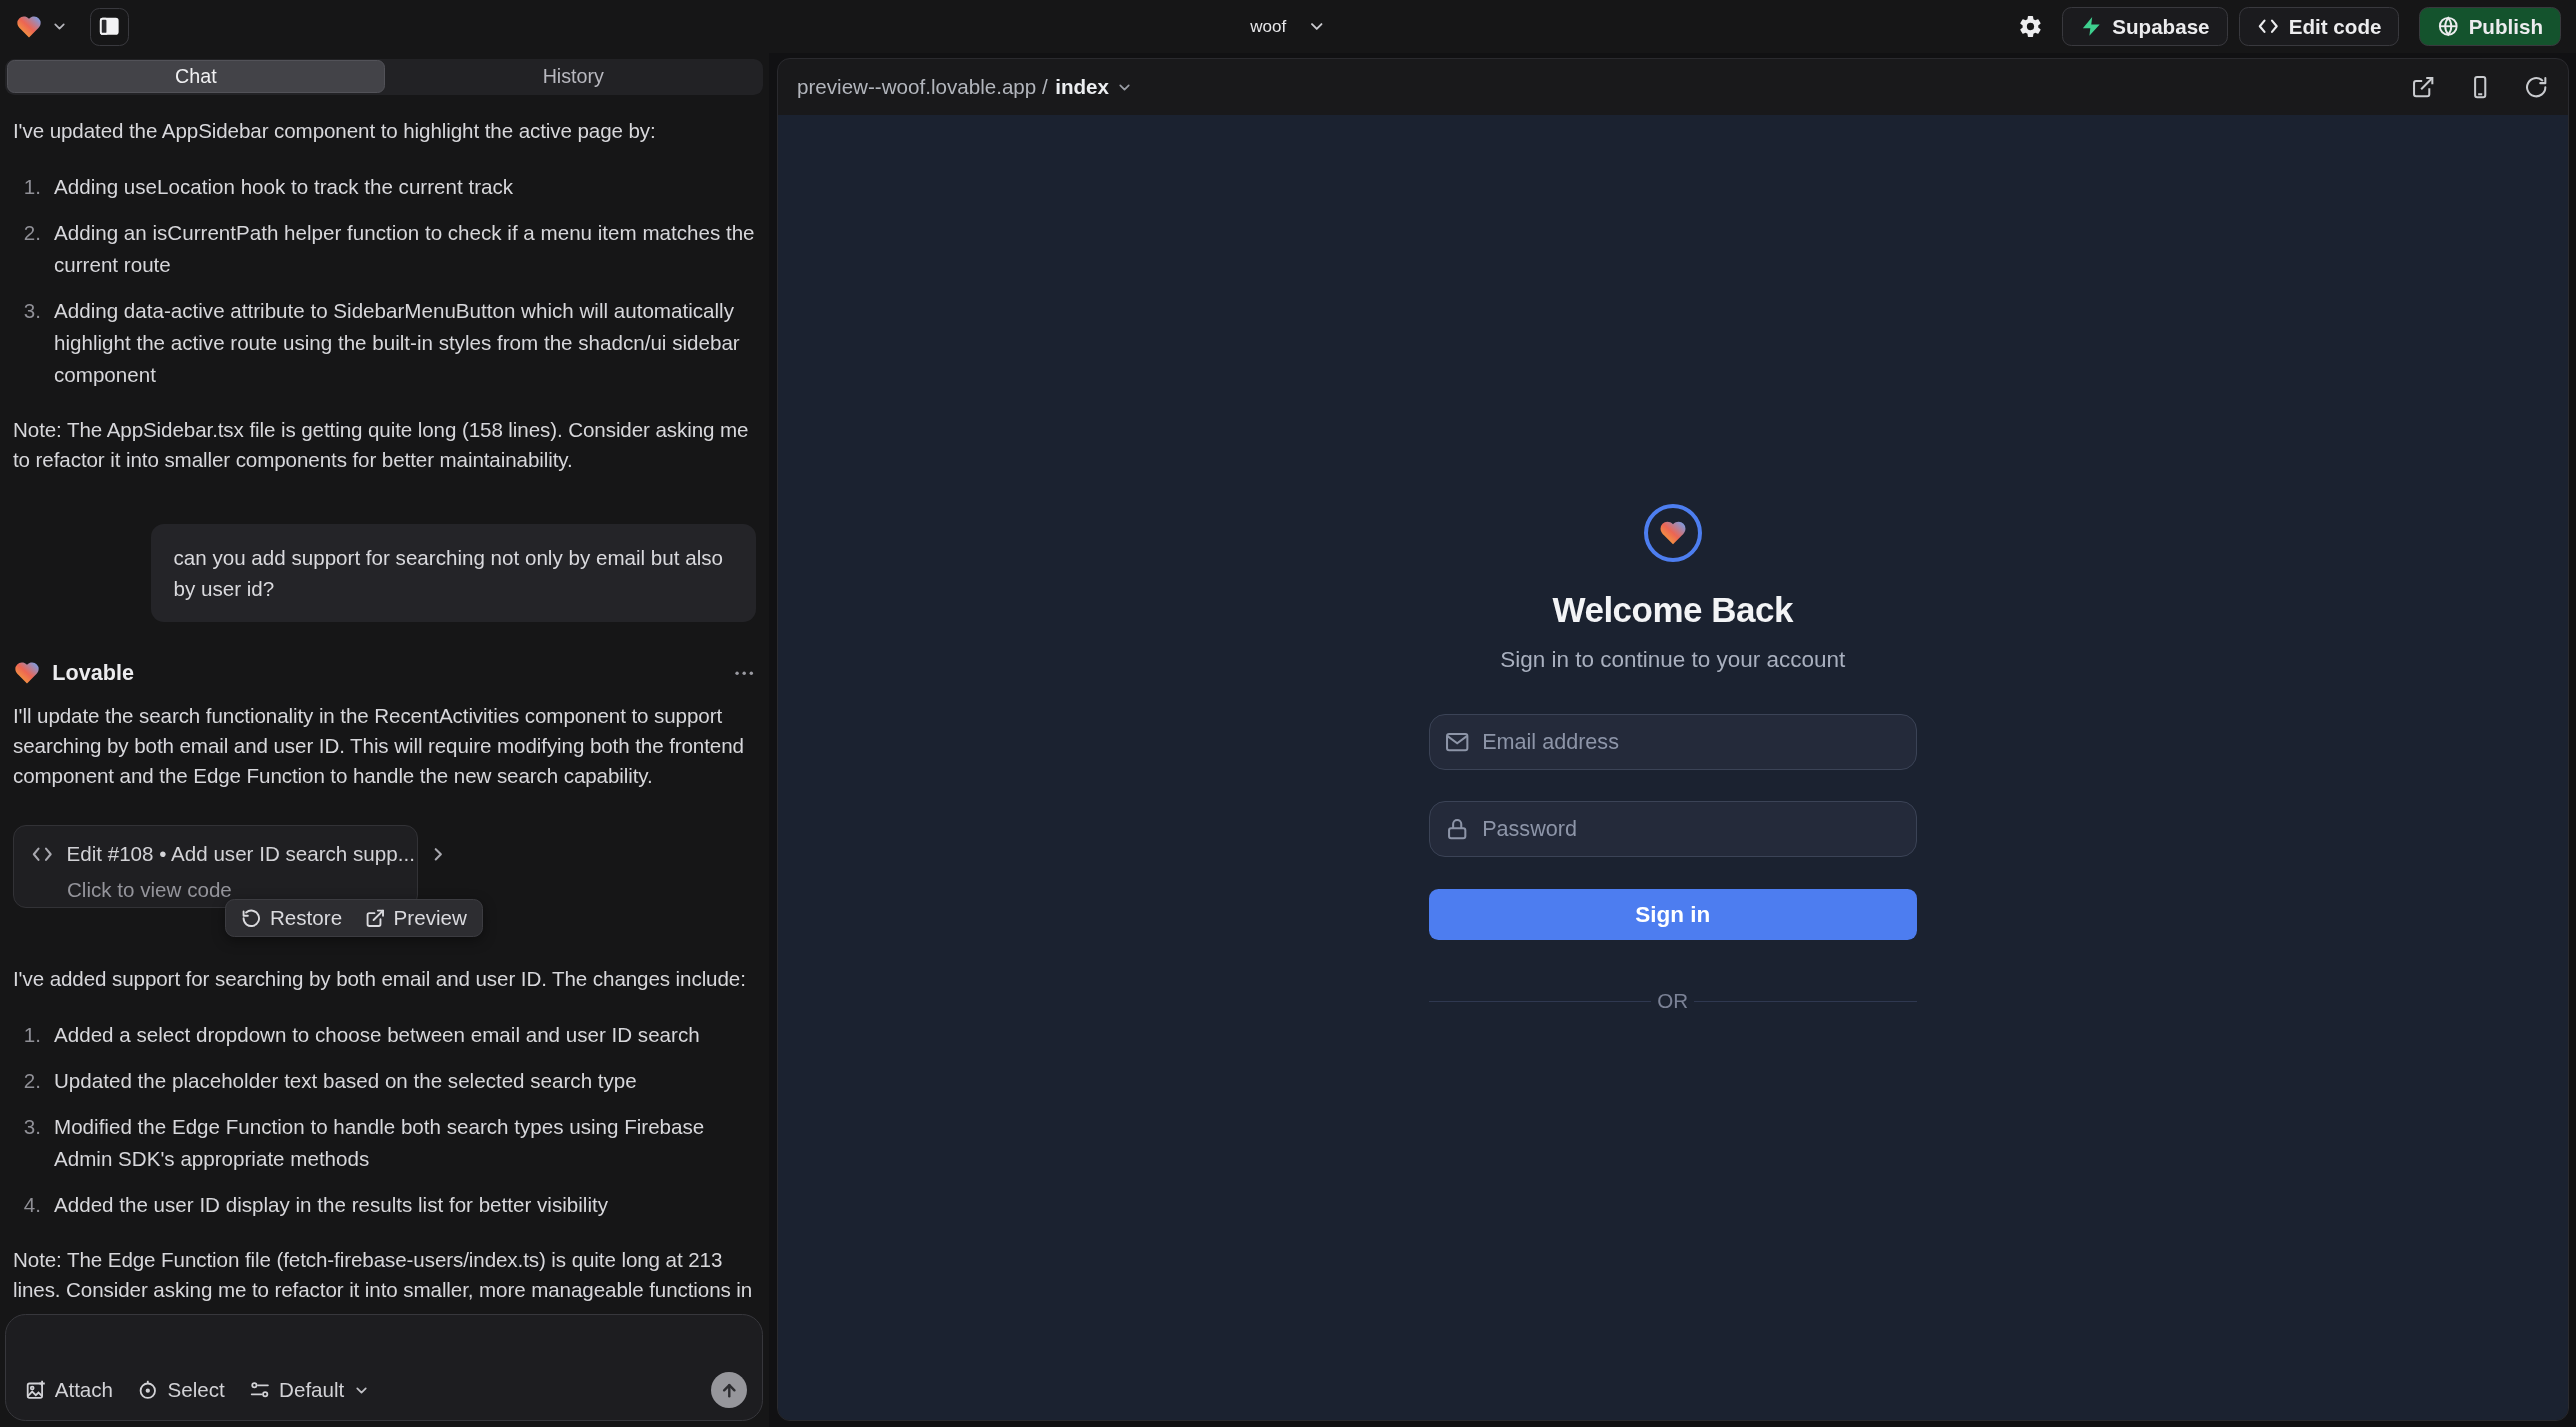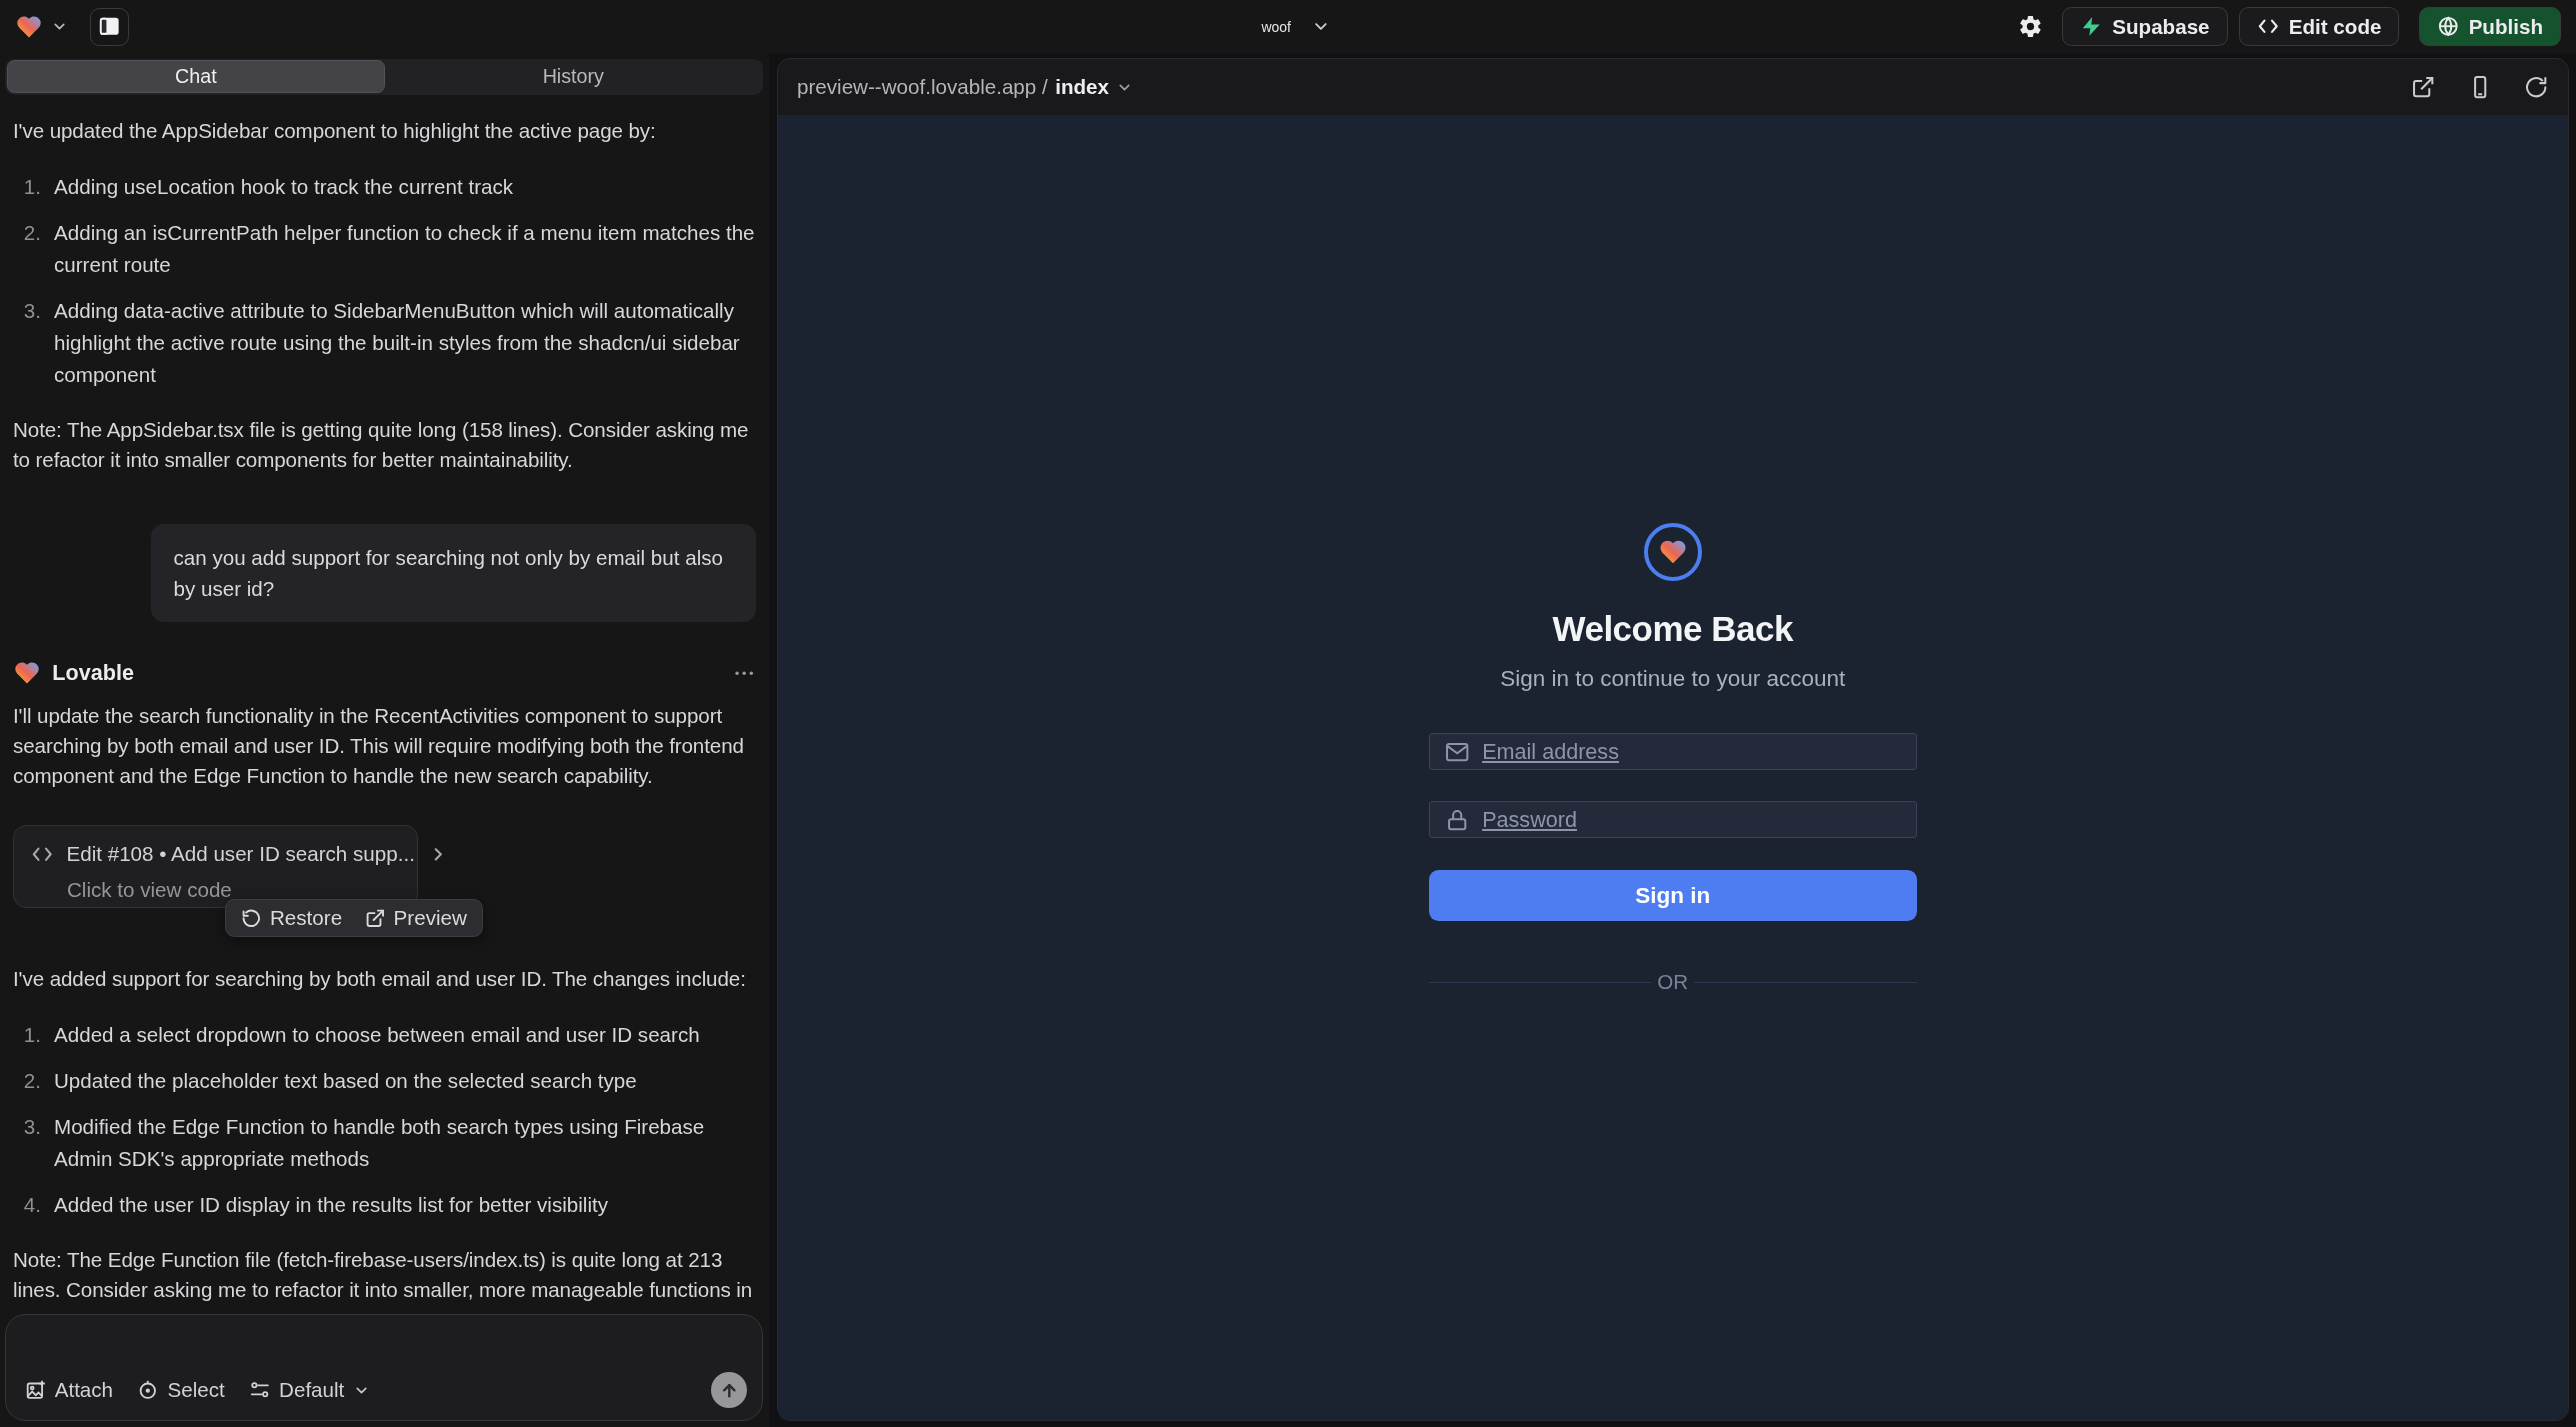--- a/index.html
+++ b/index.html
@@ -8,21 +8,21 @@
   .app { position:relative; width:2576px; height:1428px; }
 
   
   .topbar { position:absolute; left:0; top:0; right:0; height:53px; background:#161617;
     display:flex; align-items:center; padding:0 15px; color:#e8e8ea; }
   .topbar-left { display:flex; align-items:center; gap:9.4px; }
   .logo-btn { display:flex; align-items:center; gap:7.5px; cursor:pointer; }
   .toggle-btn { width:39px; height:38px; border:0.9px solid #39393e; border-radius:9.4px;
     display:flex; align-items:center; justify-content:center; margin-left:13px; background:transparent; }
   .topbar-center { position:absolute; left:50%; transform:translateX(-50%); display:flex;
-    align-items:center; gap:20.6px; font-size:14px; color:#e6e6e9;margin-left:8px; }
+    align-items:center; gap:20.6px; font-size:17px; color:#e6e6e9; }
   .topbar-right { margin-left:auto; display:flex; align-items:center; gap:11.3px; }
   .icon-btn { width:41px; height:38px; display:flex; align-items:center; justify-content:center;
     border-radius:9.4px; background:transparent; border:none; color:#ededef; }
   .pill-btn { height:39px; display:flex; align-items:center; gap:9.4px; padding:0 17px;
     border:0.9px solid #39393e; border-radius:9.4px; background:#1b1b1e; color:#ececee;
     font-size:20.6px; font-weight:600; }
   .pill-btn.publish { background:#14532d;margin-left:8px; }
 
   svg { display:block; }
 
@@ -83,22 +83,22 @@
   .url-chevron { color:#9a9da5; margin-left:7.5px; }
   .url-actions { margin-left:auto; display:flex; align-items:center; gap:32px; color:#c9cbcf; }
 
   .preview-content { position:absolute; left:0; right:0; top:56px; bottom:0; background:#1b2230;
     display:flex; align-items:center; justify-content:center; }
   .login-card { width:488px; display:flex; flex-direction:column; align-items:center; margin-top:-17px; }
   .login-logo { width:58px; height:58px; border-radius:50%; border:4.7px solid #4d7ef0;
     display:flex; align-items:center; justify-content:center; }
   .login-title { margin-top:28px; font-size:35px; font-weight:bold; color:#f3f4f6; letter-spacing:-0.5px; }
   .login-sub { margin-top:17px; font-size:22.5px; color:#a9b0bf; }
-  .field { width:100%; height:37px; margin-top:31px; background:#242a3a; border:1.4px solid #3b4356;
-    border-radius:3px; display:flex; align-items:center; padding:0 15px; gap:13px; color:#8d95a8;text-decoration:underline; }
+  .field { width:100%; height:56px; margin-top:31px; background:#242a3a; border:1.4px solid #3b4356;
+    border-radius:16px; display:flex; align-items:center; padding:0 15px; gap:13px; color:#8d95a8; }
   .field.email { margin-top:41px; }
   .field input { flex:1; background:transparent; border:none; outline:none; color:#dfe3ea;
     font-size:21.6px; font-family:inherit; }
   .field input::placeholder { color:#8d95a8; }
   .signin-btn { width:100%; height:51px; margin-top:32px; background:#4d7df0; border:none;
     border-radius:9.4px; color:#ffffff; font-size:22.5px; font-weight:600; font-family:inherit; }
   .or-row { width:100%; margin-top:49px; display:flex; align-items:center; gap:6px;
     color:#7b8296; font-size:20.6px; }
   .or-row .line { flex:1; height:0.9px; background:#2f3850; }
   .google-btn { width:100%; height:52px; margin-top:38px; background:#252b3b;

